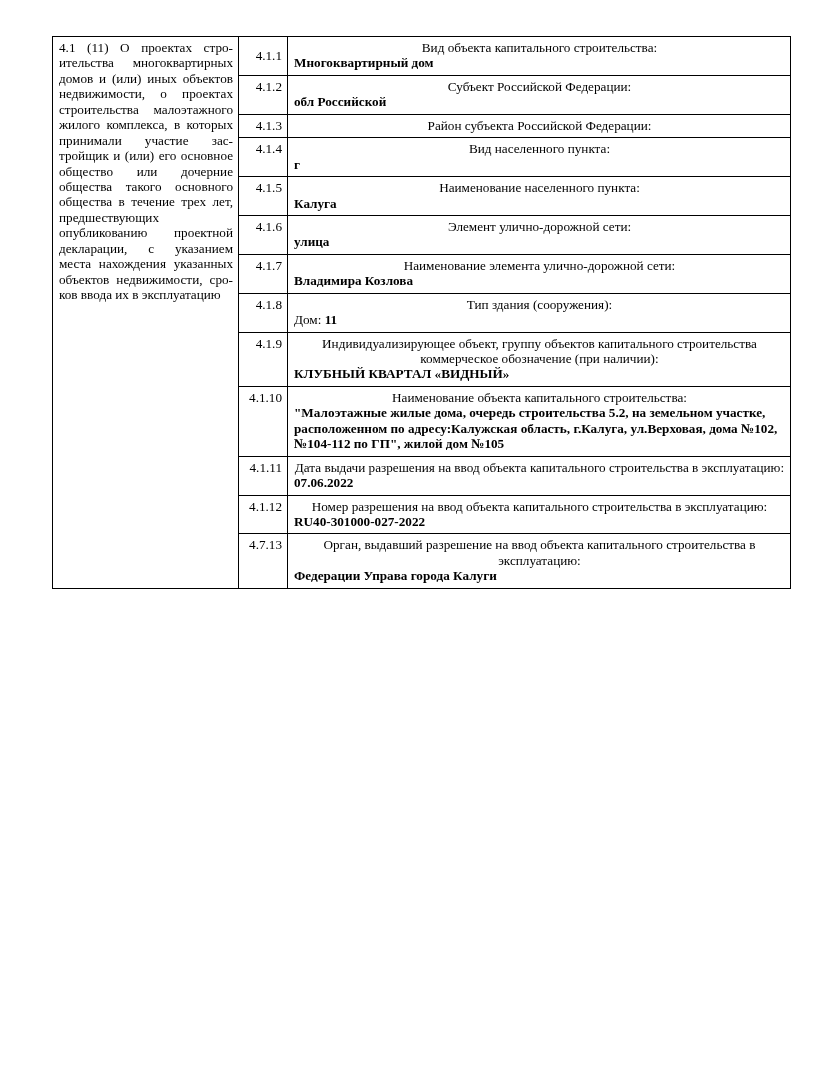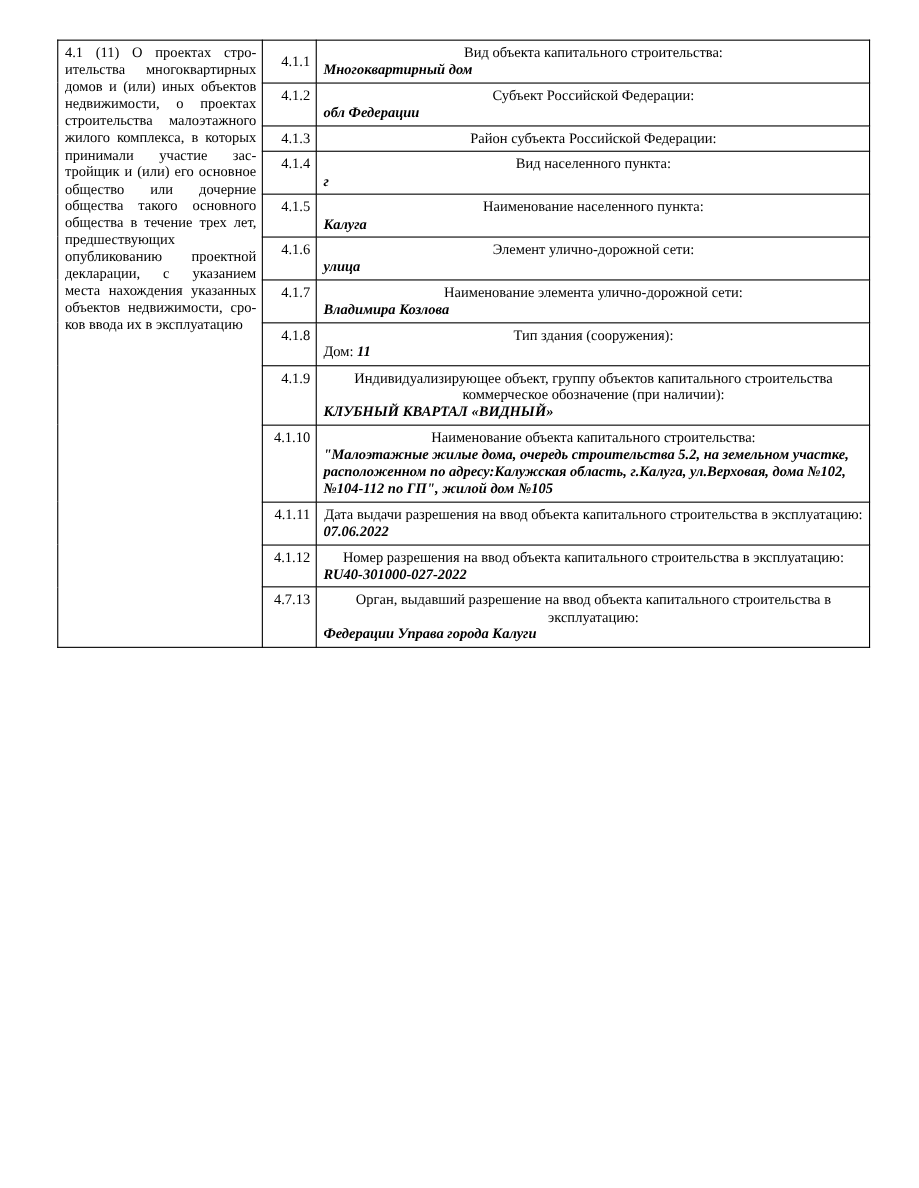--- a/index.html
+++ b/index.html
@@ -55,21 +55,20 @@
     vertical-align: middle;
   }
   .q {
     display: block;
     font-weight: normal;
     text-align: center;
   }
   .a {
     display: block;
     font-weight: bold;
-    font-style: italic;
   }
   .a.inline {
     display: inline;
   }
   .q.inline {
     display: inline;
   }
   .row-first td { }
 </style>
 </head>
@@ -88,21 +87,21 @@
         <td class="num-cell top">4.1.1</td>
         <td class="content-cell tall">
           <span class="q">Вид объекта капитального строительства:</span>
           <span class="a">Многоквартирный дом</span>
         </td>
       </tr>
       <tr>
         <td class="num-cell">4.1.2</td>
         <td class="content-cell">
           <span class="q">Субъект Российской Федерации:</span>
-          <span class="a">обл Федерации</span>
+          <span class="a">обл Российской</span>
         </td>
       </tr>
       <tr>
         <td class="num-cell">4.1.3</td>
         <td class="content-cell">
           <span class="q">Район субъекта Российской Федерации:</span>
         </td>
       </tr>
       <tr>
         <td class="num-cell">4.1.4</td>

